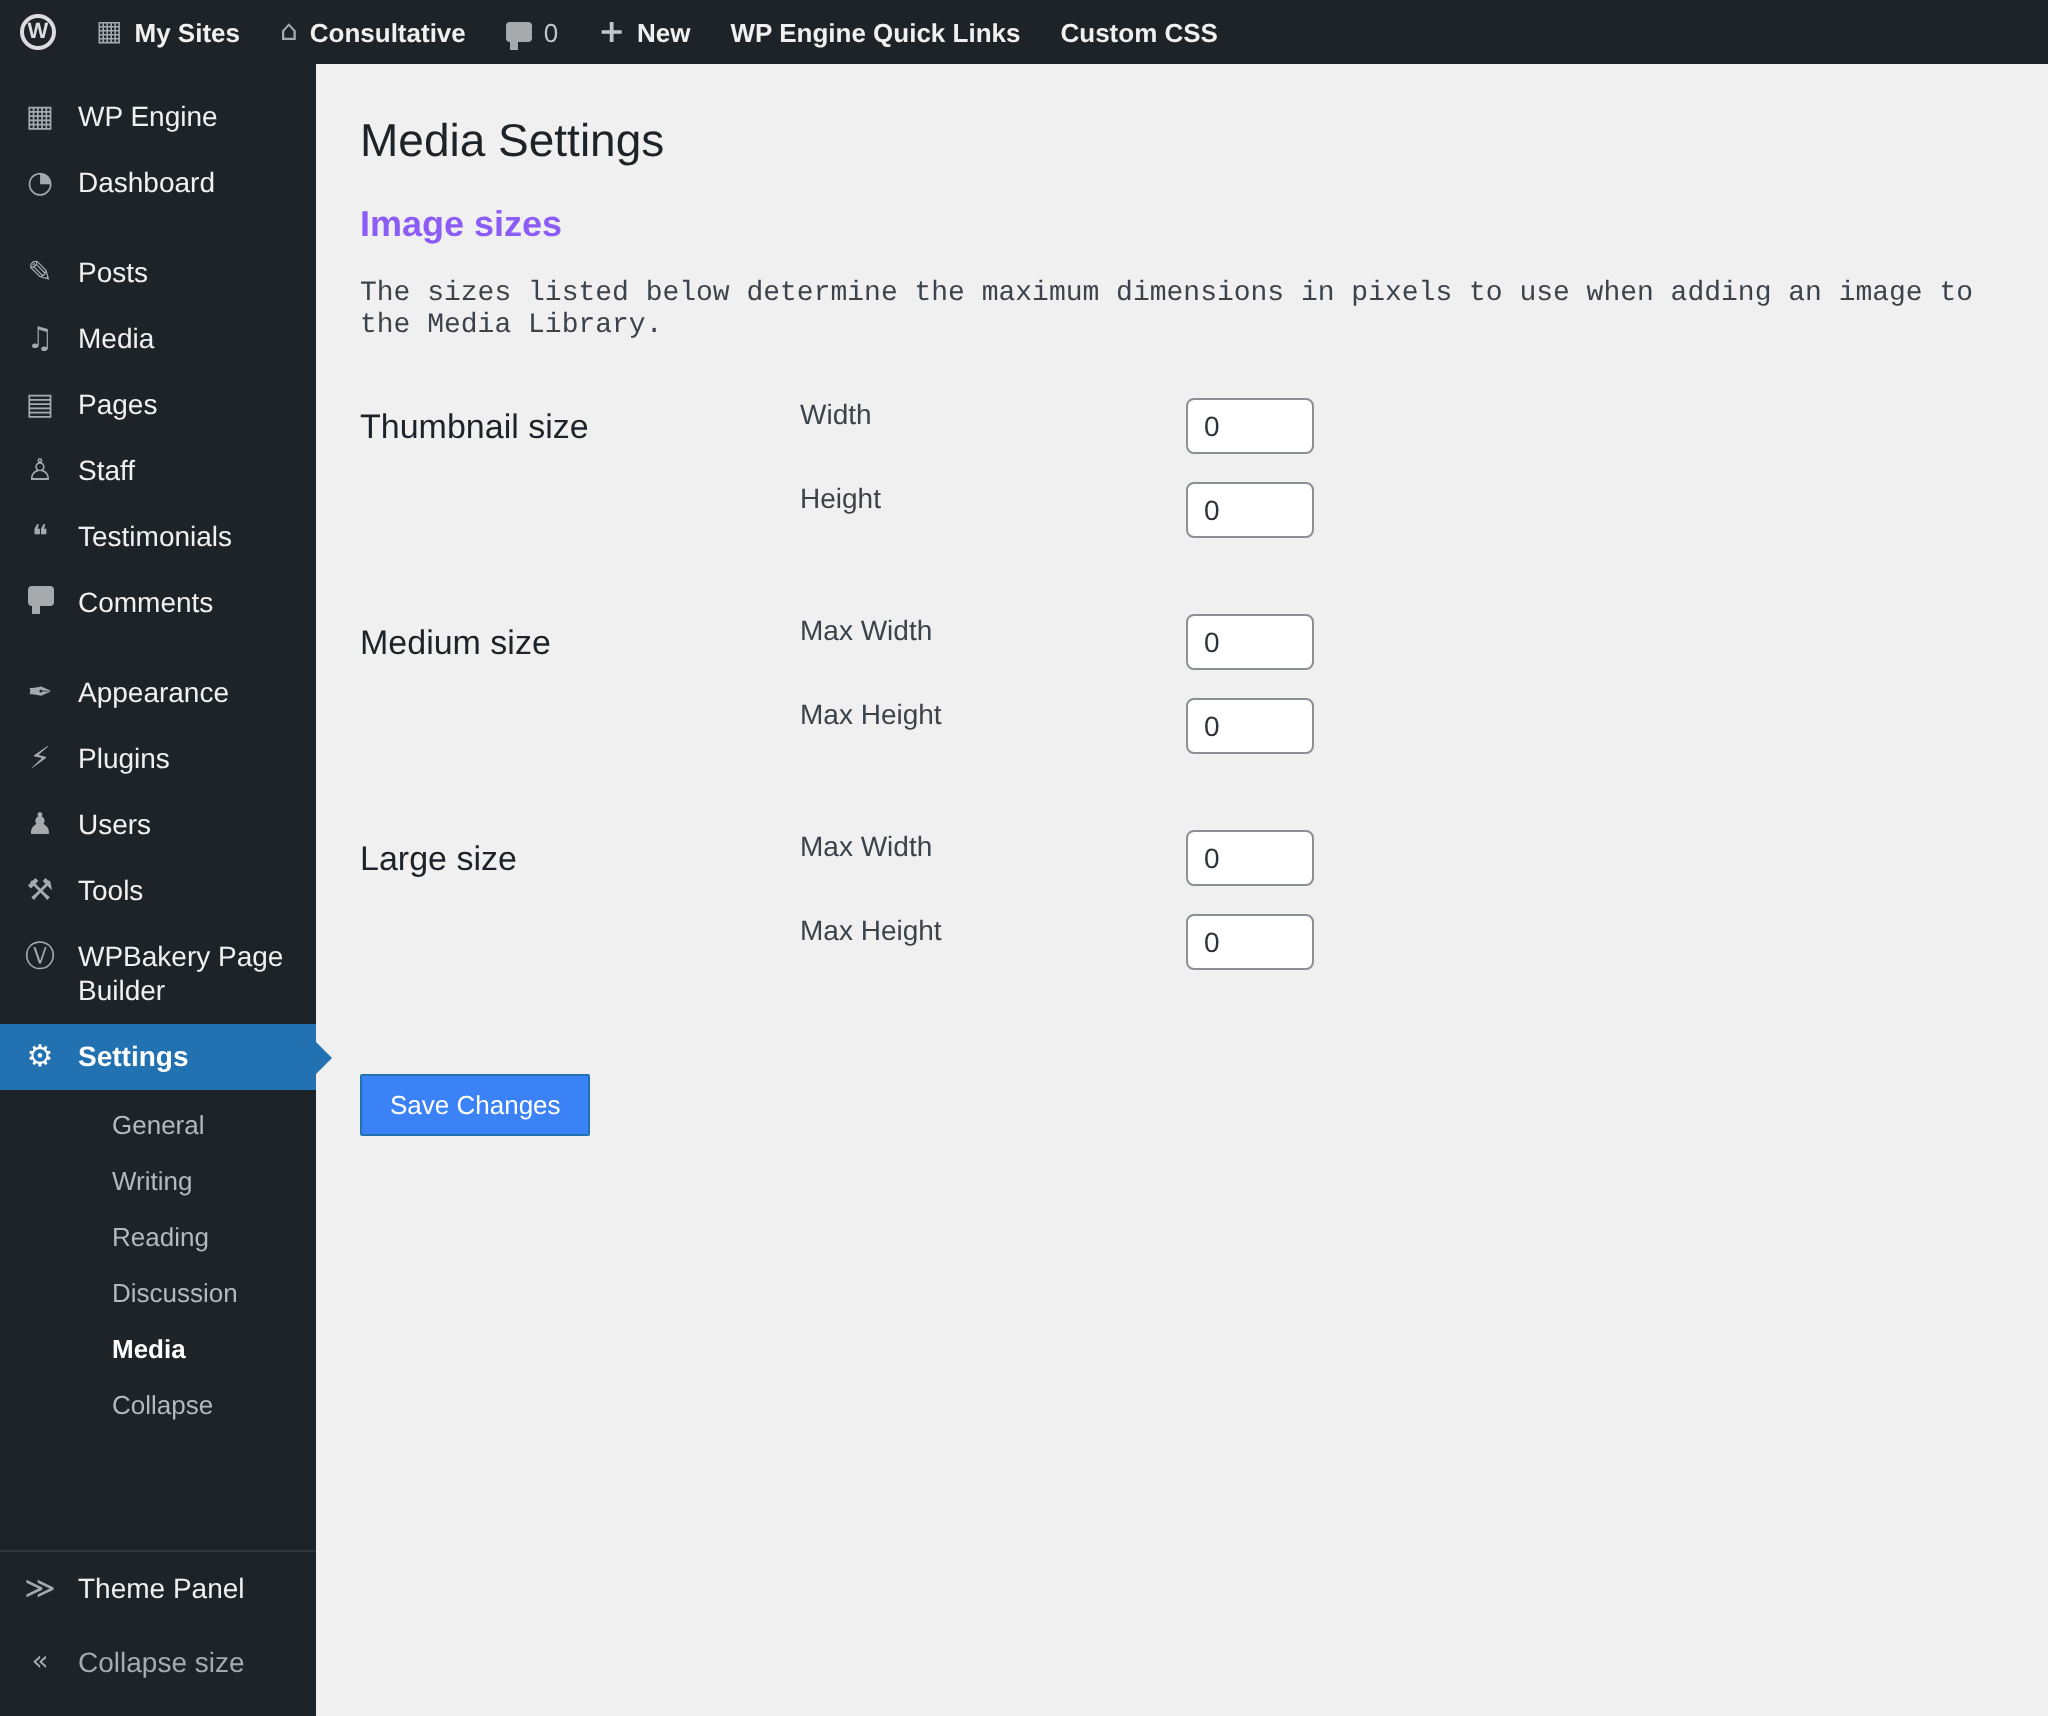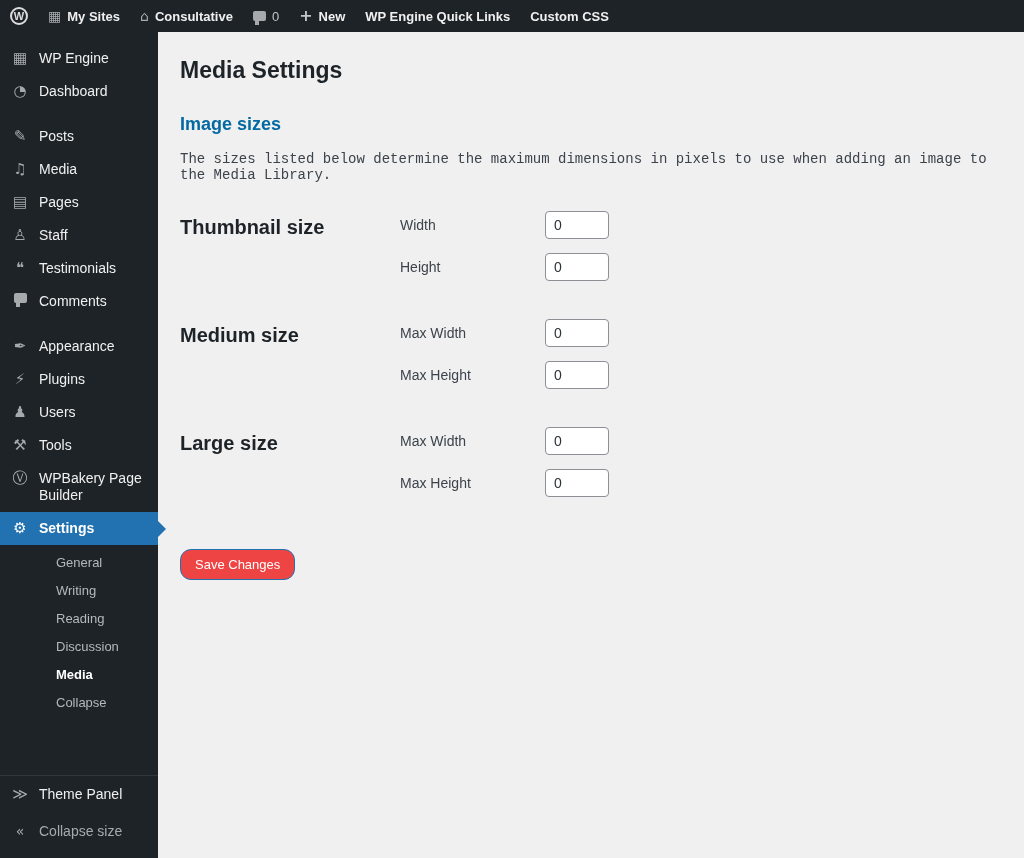--- a/index.html
+++ b/index.html
@@ -65,48 +65,48 @@
   .sidebar-footer { margin-top:auto; padding-bottom:8px; border-top:1px solid #32373c; }
   .sidebar-footer .menu-item { padding-top:10px; padding-bottom:10px; }
   .collapse-label { color:#a7aaad; }
   .collapse-ico { color:#a7aaad; font-size:14px; }
 
   
   .content {
     position:absolute; top:32px; left:158px; right:0; bottom:0;
     padding:24px 22px; background:#f0f0f1; overflow:hidden;
   }
-  h1.page-title { font-size:23px; font-weight:700; color:#1d2327; margin:0 0 28px; line-height:1.3; }
-  h2.section-title { font-size:18px; font-weight:700; color:#0369a1; margin:16px 0 0; }
+  h1.page-title { font-size:23px; font-weight:400; color:#1d2327; margin:0 0 16px; line-height:1.3; }
+  h2.section-title { font-size:18px; font-weight:700; color:#8b5cf6; margin:16px 0 0; }
   .desc { font-size:14px; color:#3c434a; margin:16px 0 28px;font-family:Liberation Mono, monospace; }
 
   .form-row { display:flex; margin-bottom:24px; }
-  .row-th { width:220px; min-width:220px; font-weight:700; font-size:20px; color:#1d2327; padding-top:5px; }
-  .field-line { display:flex; align-items:center; margin-bottom:14px; font-size:14px; color:#3c434a; }
+  .row-th { width:220px; min-width:220px; font-weight:400; font-size:17px; color:#1d2327; padding-top:5px; }
+  .field-line { display:flex; margin-bottom:14px; font-size:14px; color:#3c434a;gap:48px; }
   .f-label { width:145px; min-width:145px; }
   input.small-text {
     width:64px; height:28px; border:1px solid #8c8f94; border-radius:4px;
     padding:0 8px; font-size:14px; color:#2c3338; background:#fff;
     font-family:"Liberation Sans", sans-serif;
   }
   .checkbox-line { margin-top:2px; }
   .wp-check {
     appearance:none; -webkit-appearance:none;
     width:16px; height:16px; border:1px solid #8c8f94; border-radius:4px;
     background:#fff; margin:0 8px 0 0; position:relative; cursor:pointer; flex-shrink:0;
   }
   .wp-check:checked::after {
     content:"\2713"; position:absolute; top:-2px; left:1px;
     font-size:14px; font-weight:700; color:#3582c4;
     font-family:"DejaVu Sans", sans-serif;
   }
   .crop-label { cursor:pointer; }
   .button-primary {
-    background:#ef4444; border:1px solid #2271b1; color:#fff;
-    font-size:13px; padding:7px 14px; border-radius:11px; cursor:pointer;
+    background:#3b82f6; border:1px solid #2271b1; color:#fff;
+    font-size:13px; padding:7px 14px; border-radius:1px; cursor:pointer;
     margin-top:14px; font-family:"Liberation Sans", sans-serif;
   }
 </style>
 </head>
 <body>
 
 <div class="screen">
 
   <header class="admin-bar">
     <div class="ab-item">

